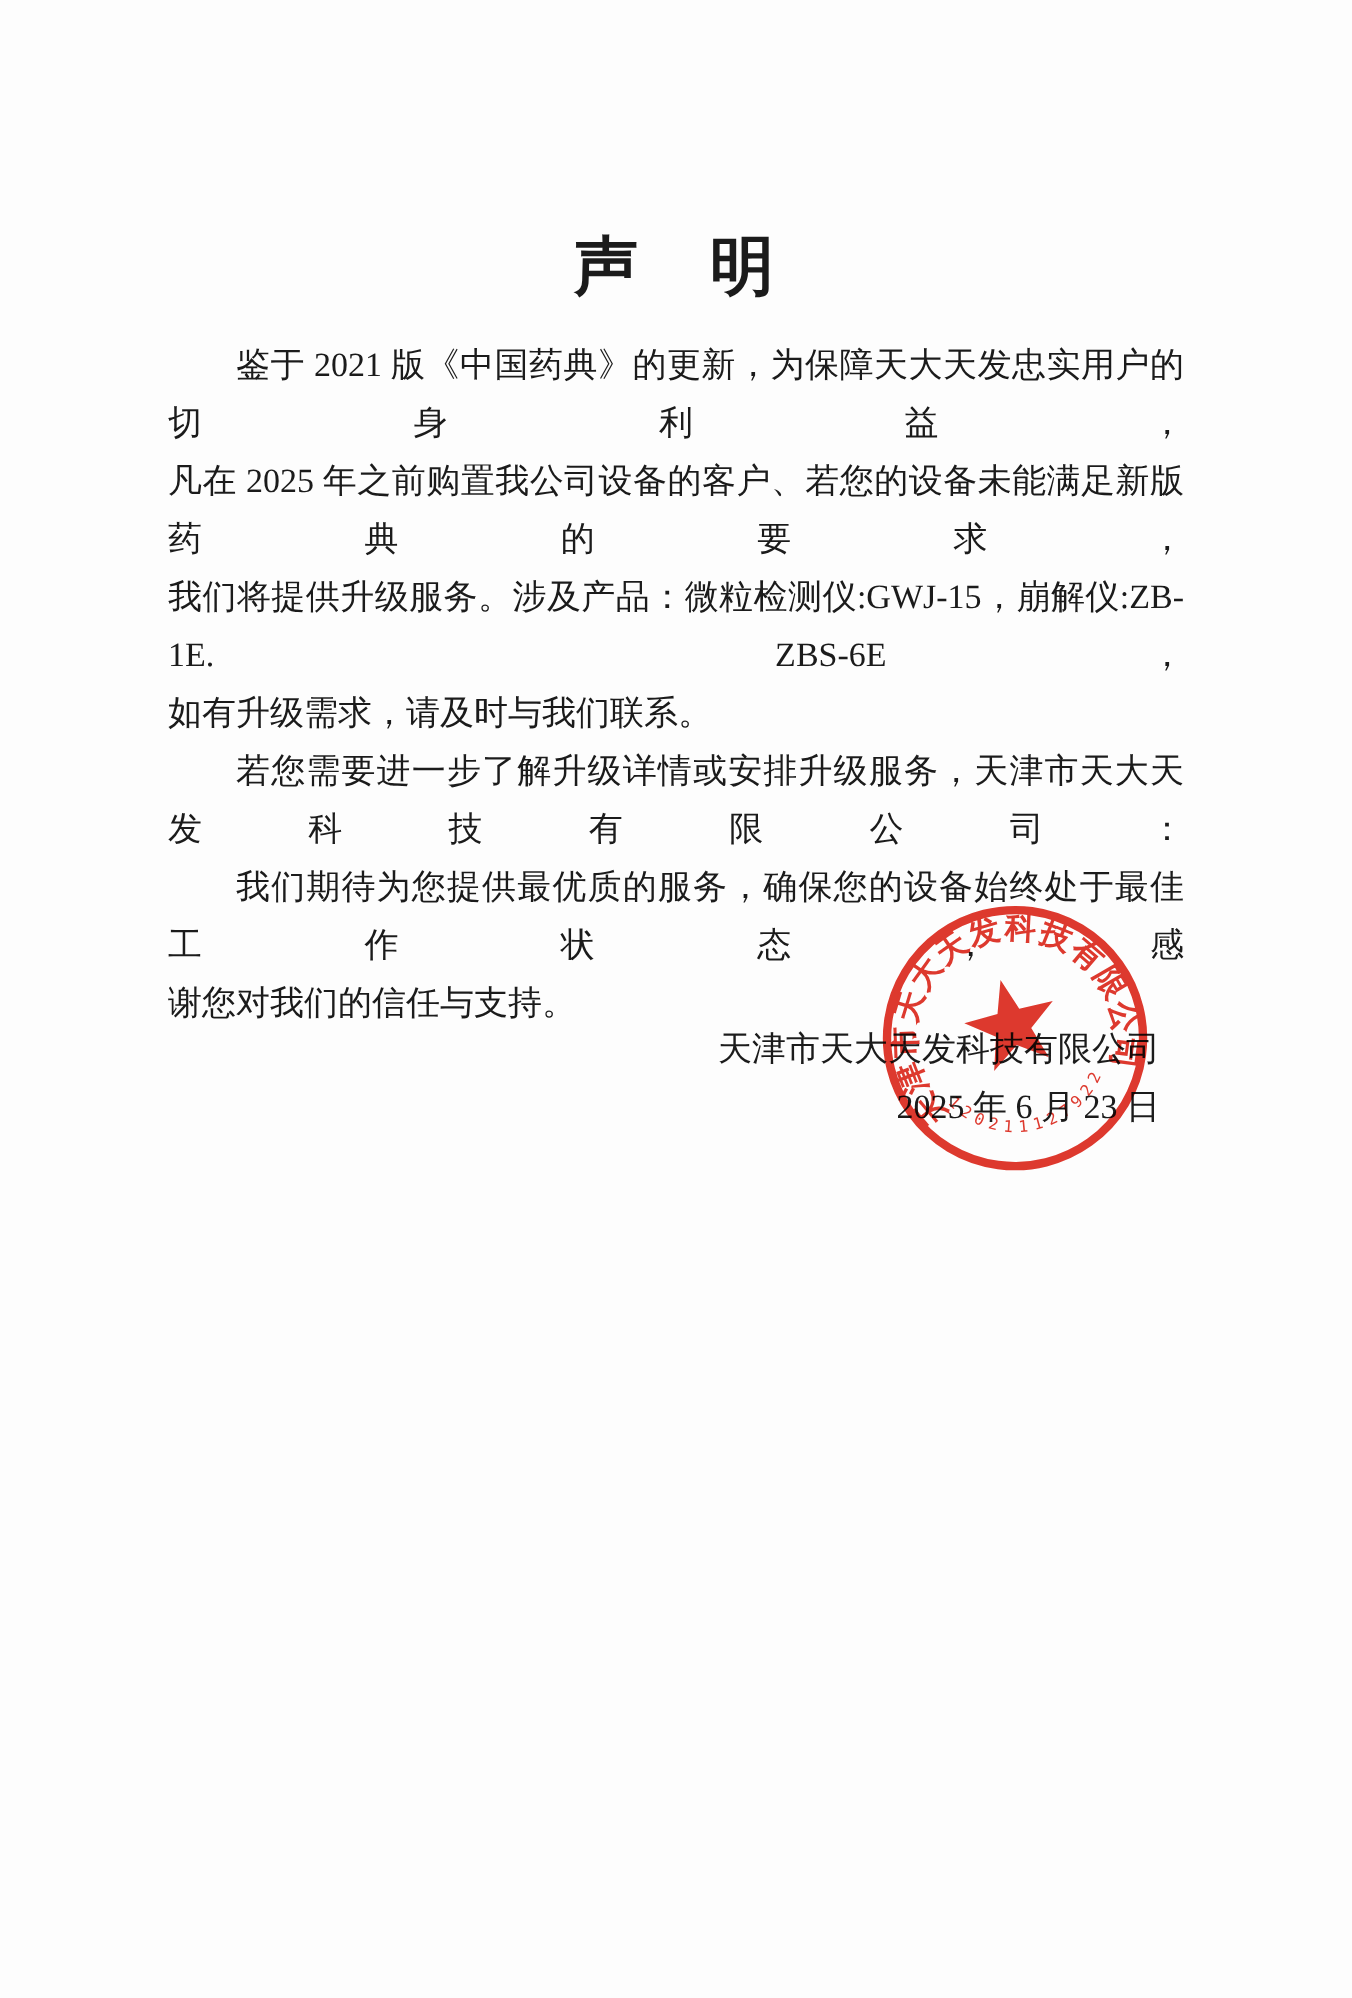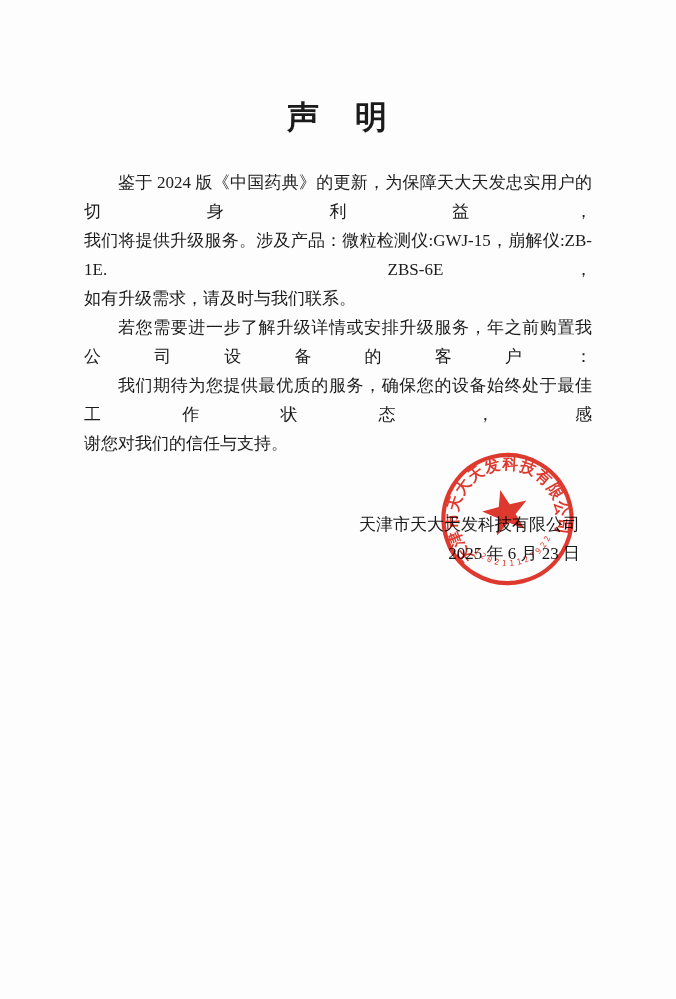--- a/index.html
+++ b/index.html
@@ -8,21 +8,21 @@
     width: 676px;
     height: 999px;
     background: #fdfdfd;
     font-family: "Liberation Serif", "DejaVu Serif", serif;
     color: #1b1b1b;
     overflow: hidden;
   }
   .title {
     position: absolute;
     top: 96px; left: 0; right: 0;
-    margin: 0;
+    margin: 16px;
     text-align: center;
     font-size: 32px;
     font-weight: bold;
     letter-spacing: 2px;
   }
   .doc-body {
     position: absolute;
     top: 168px;
     left: 84px;
     width: 508px;
@@ -51,24 +51,25 @@
   }
 </style>
 </head>
 <body>
 
 <div class="page">
 
   <h1 class="title">声　明</h1>
 
   <div class="doc-body">
-      <div class="line first">鉴于 2024 版《中国药典》的更新，为保障天大天发忠实用户的切身利益，</div>
+      <div class="line first">鉴于 2021 版《中国药典》的更新，为保障天大天发忠实用户的切身利益，</div>
+      <div class="line">凡在 2025 年之前购置我公司设备的客户、若您的设备未能满足新版药典的要求，</div>
       <div class="line">我们将提供升级服务。涉及产品：微粒检测仪:GWJ-15，崩解仪:ZB-1E.　ZBS-6E，</div>
       <div class="line last">如有升级需求，请及时与我们联系。</div>
-      <div class="line first">若您需要进一步了解升级详情或安排升级服务，年之前购置我公司设备的客户：</div>
+      <div class="line first">若您需要进一步了解升级详情或安排升级服务，天津市天大天发科技有限公司：</div>
       <div class="line first">我们期待为您提供最优质的服务，确保您的设备始终处于最佳工作状态，感</div>
       <div class="line last">谢您对我们的信任与支持。</div>
     </div>
 
   <div class="sig">
     <div>天津市天大天发科技有限公司</div>
     <div>2025 年 6 月 23 日</div>
   </div>
 
   <svg class="seal" width="160" height="160" viewBox="0 0 160 160" aria-hidden="true">

